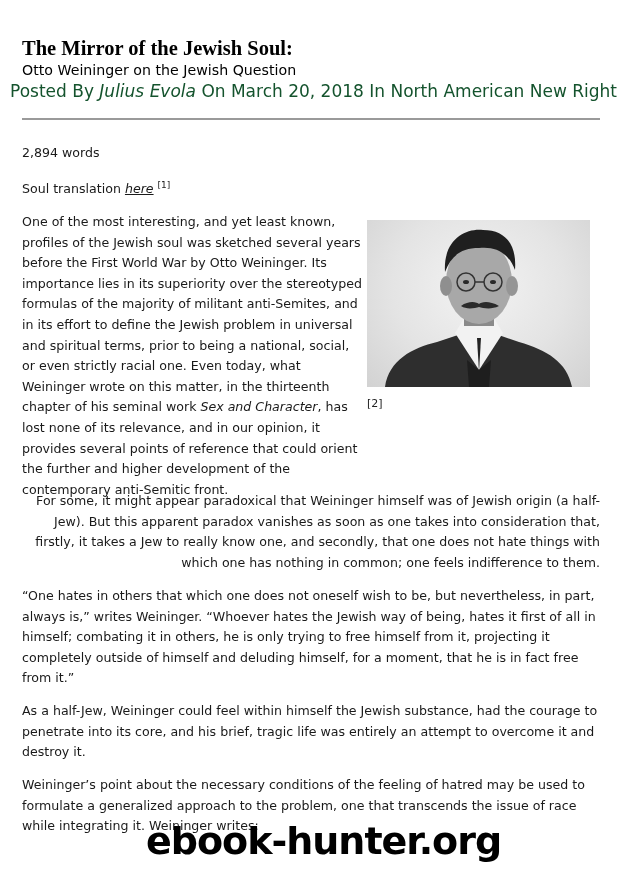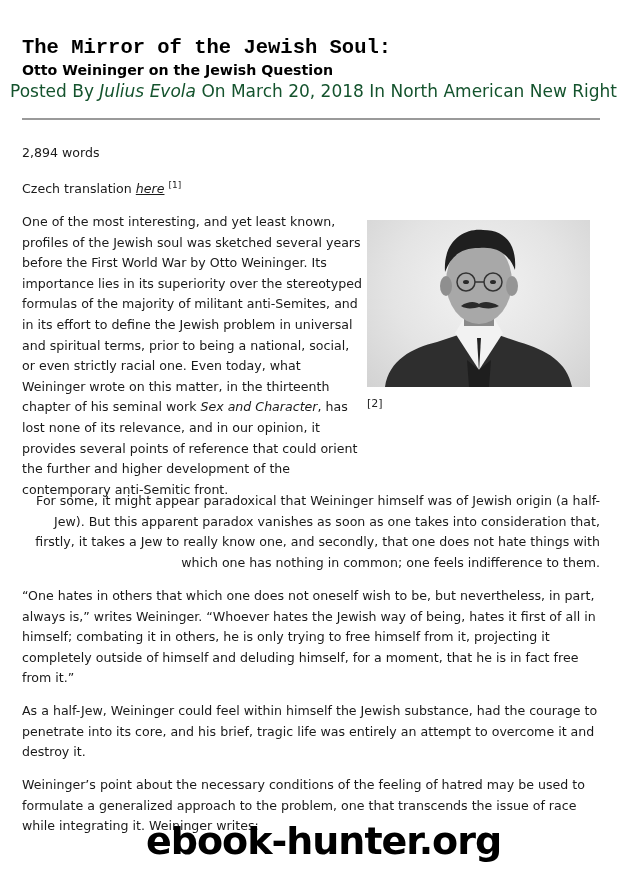--- a/index.html
+++ b/index.html
@@ -2,26 +2,26 @@
 <html><head>
   <meta charset="utf-8">
   <style>
     html, body { margin: 0; padding: 0; background: #ffffff; }
     body {
       width: 620px; height: 877px; overflow: hidden; position: relative;
       font-family: "DejaVu Sans", sans-serif; color: #111111;
     }
     .title {
       position: absolute; left: 22px; top: 36px; margin: 0;
-      font-family: Liberation Mono, monospace; font-weight: bold;
+      font-family: Liberation Serif, serif; font-weight: bold;
       font-size: 20.5px; line-height: 24px; color: #000;
     }
     .subtitle {
       position: absolute; left: 22px; top: 60px; margin: 0;
-      font-family: "DejaVu Sans", sans-serif; font-weight: bold;
+      font-family: "DejaVu Sans", sans-serif; font-weight: normal;
       font-size: 14.2px; line-height: 20px; color: #000;
     }
     .meta {
       position: absolute; left: 10px; top: 82px; white-space: nowrap;
       font-size: 17px; line-height: 18px; color: #14532d;
     }
     .meta em { font-style: italic; }
     .rule {
       position: absolute; left: 22px; top: 118px; width: 578px; height: 2px;
       background: #9a9a9a;
@@ -64,21 +64,21 @@
   <span>North American New Right</span>
   <span>|</span>
   <span>Comments Disabled</span>
 </div>
 
 <div class="rule"></div>
 
 <p class="p wide" style="top:143px;">2,894 words</p>
 
 <p class="p wide" style="top:179px;">
-  <span>Czech translation</span>
+  <span>Soul translation</span>
   <a>here</a>
   <sup>[1]</sup>
 </p>
 
 <p class="p" style="top:212px; width:372px;">
     <span style="display:block; width:340px;"><span>One of the most interesting, and yet least known, profiles of the Jewish soul was sketched several years before the First World War by Otto Weininger. Its importance lies in its superiority over the stereotyped formulas of the majority of militant anti-Semites, and in its effort to define the Jewish problem in universal and spiritual terms, prior to being a national, social, or even strictly racial one. Even today, what Weininger wrote on this matter, in the thirteenth chapter of his seminal work </span><em>Sex and Character</em><span>, has lost none of its relevance, and in our opinion, it provides several points of reference that could orient the further and higher development of the contemporary anti-Semitic front.</span></span>
   </p>
 
 <div class="figure">
   <div class="photo">

